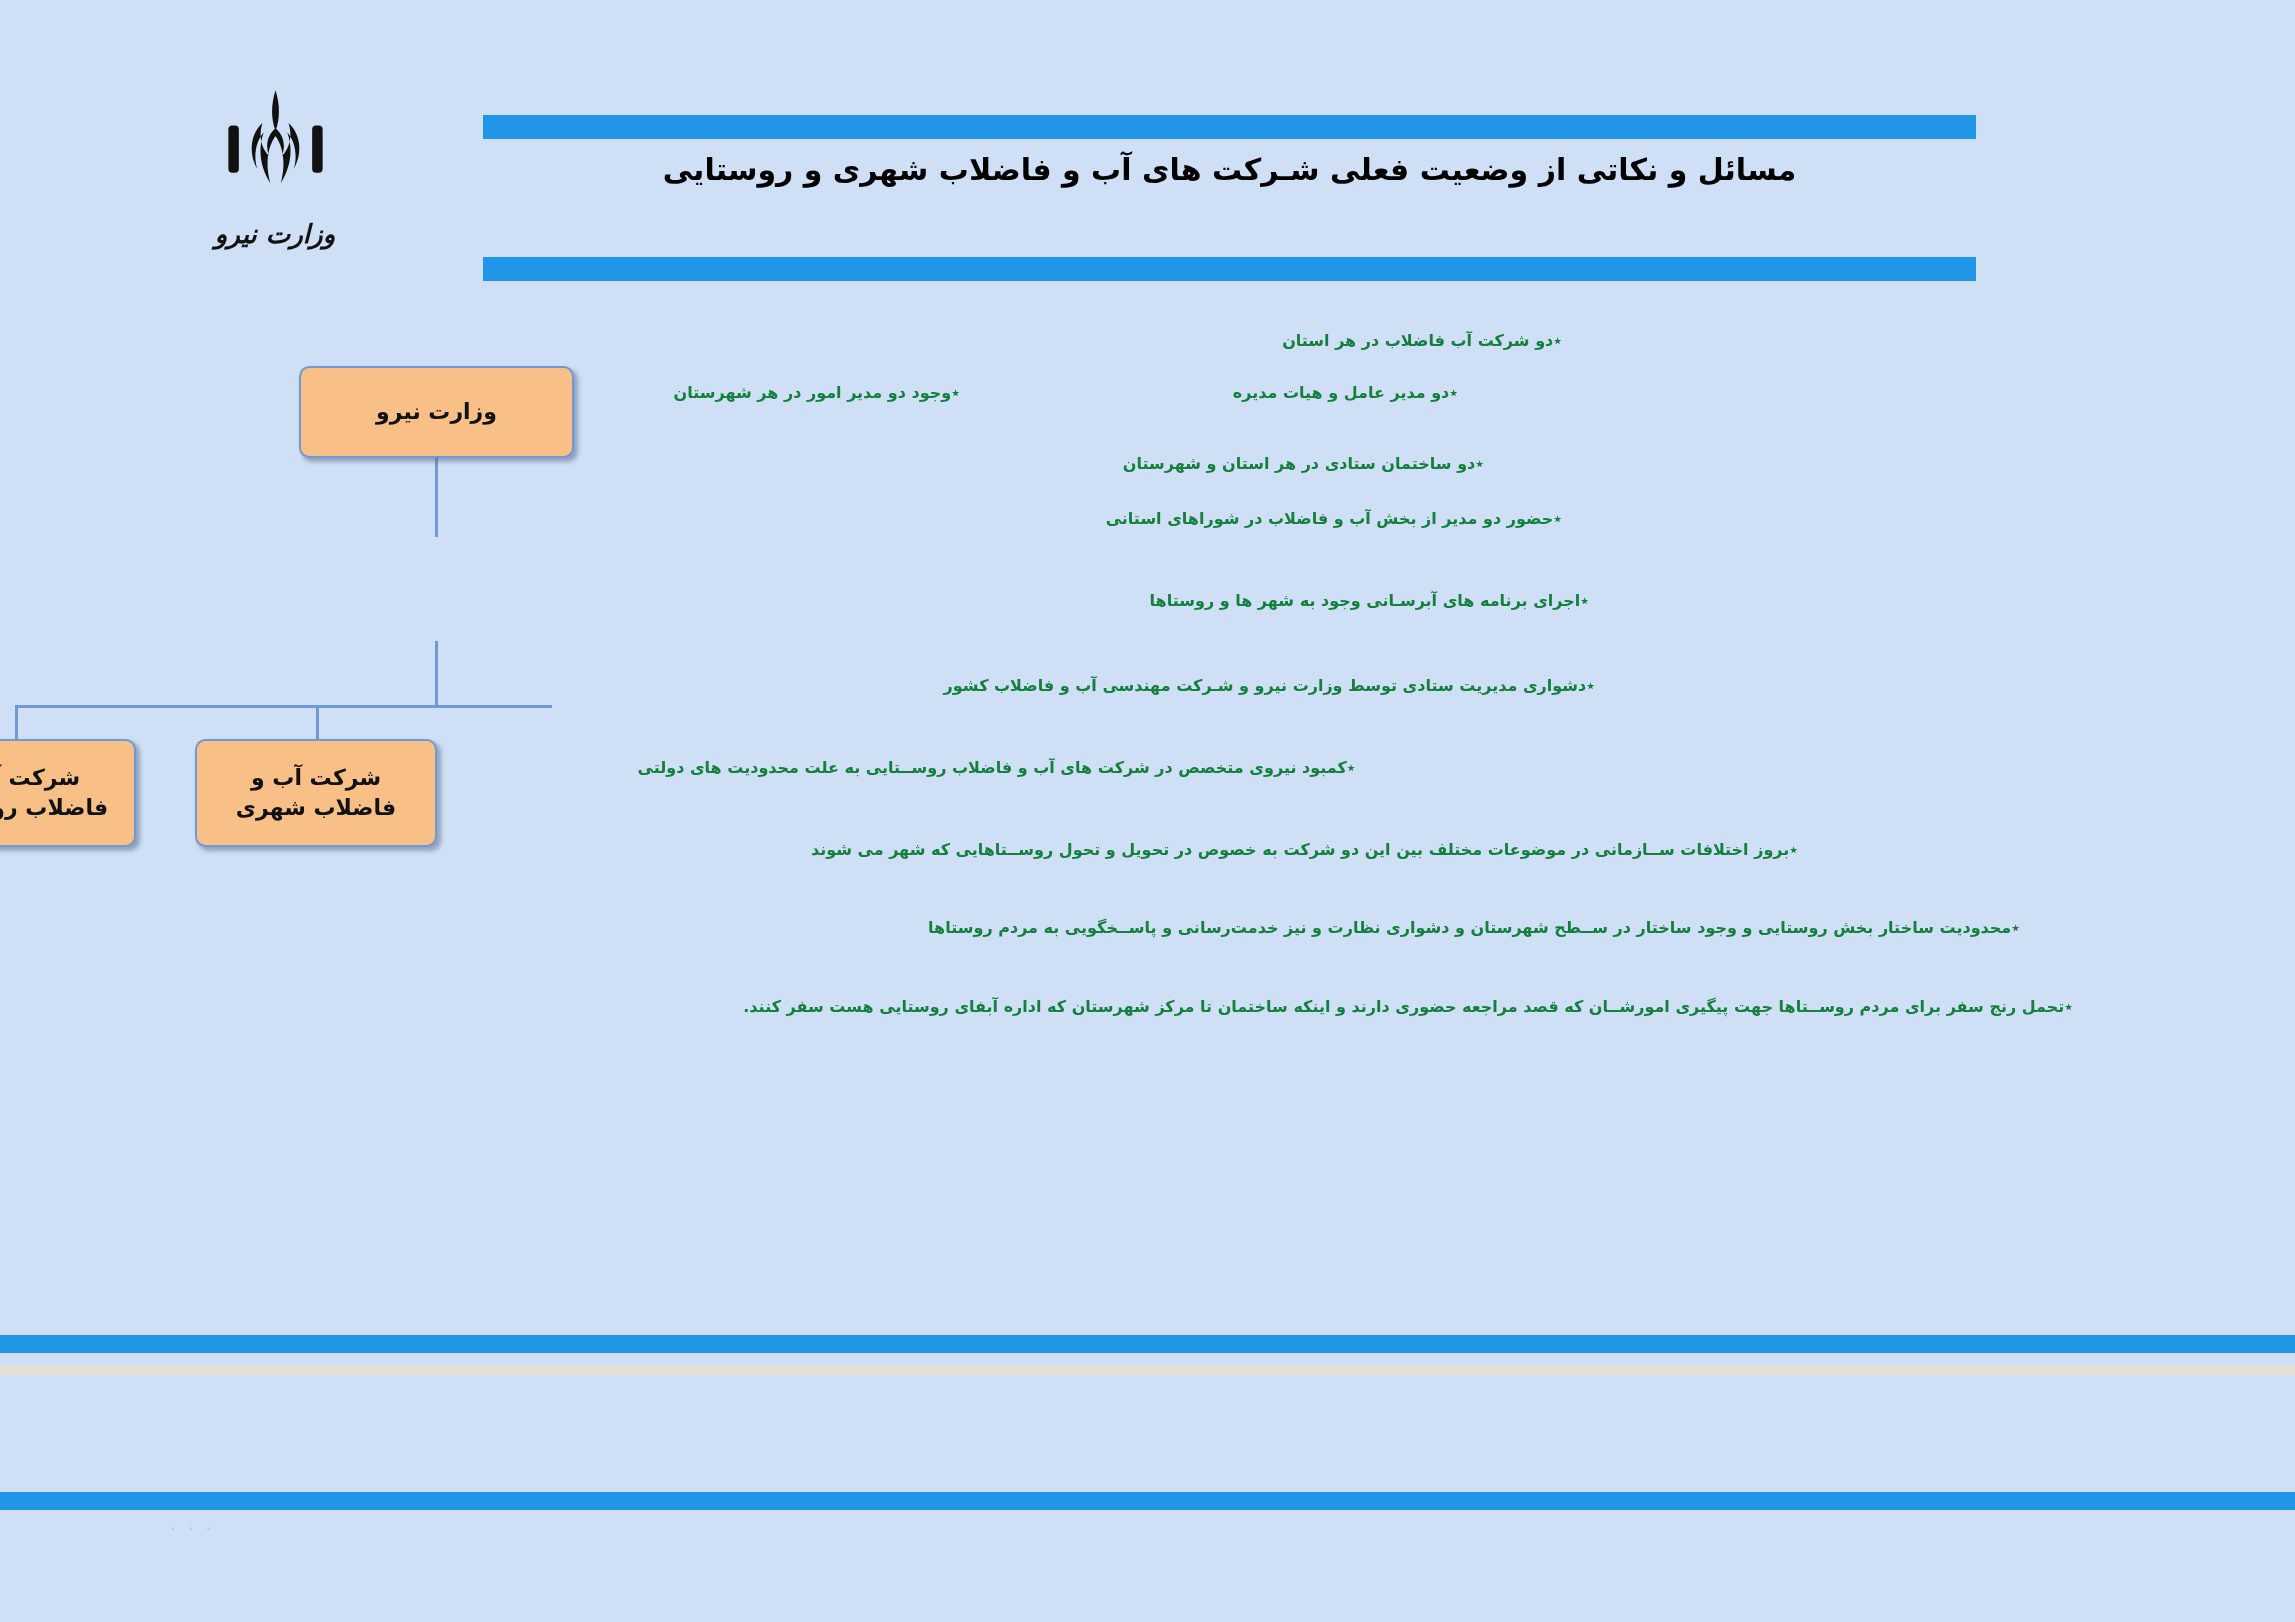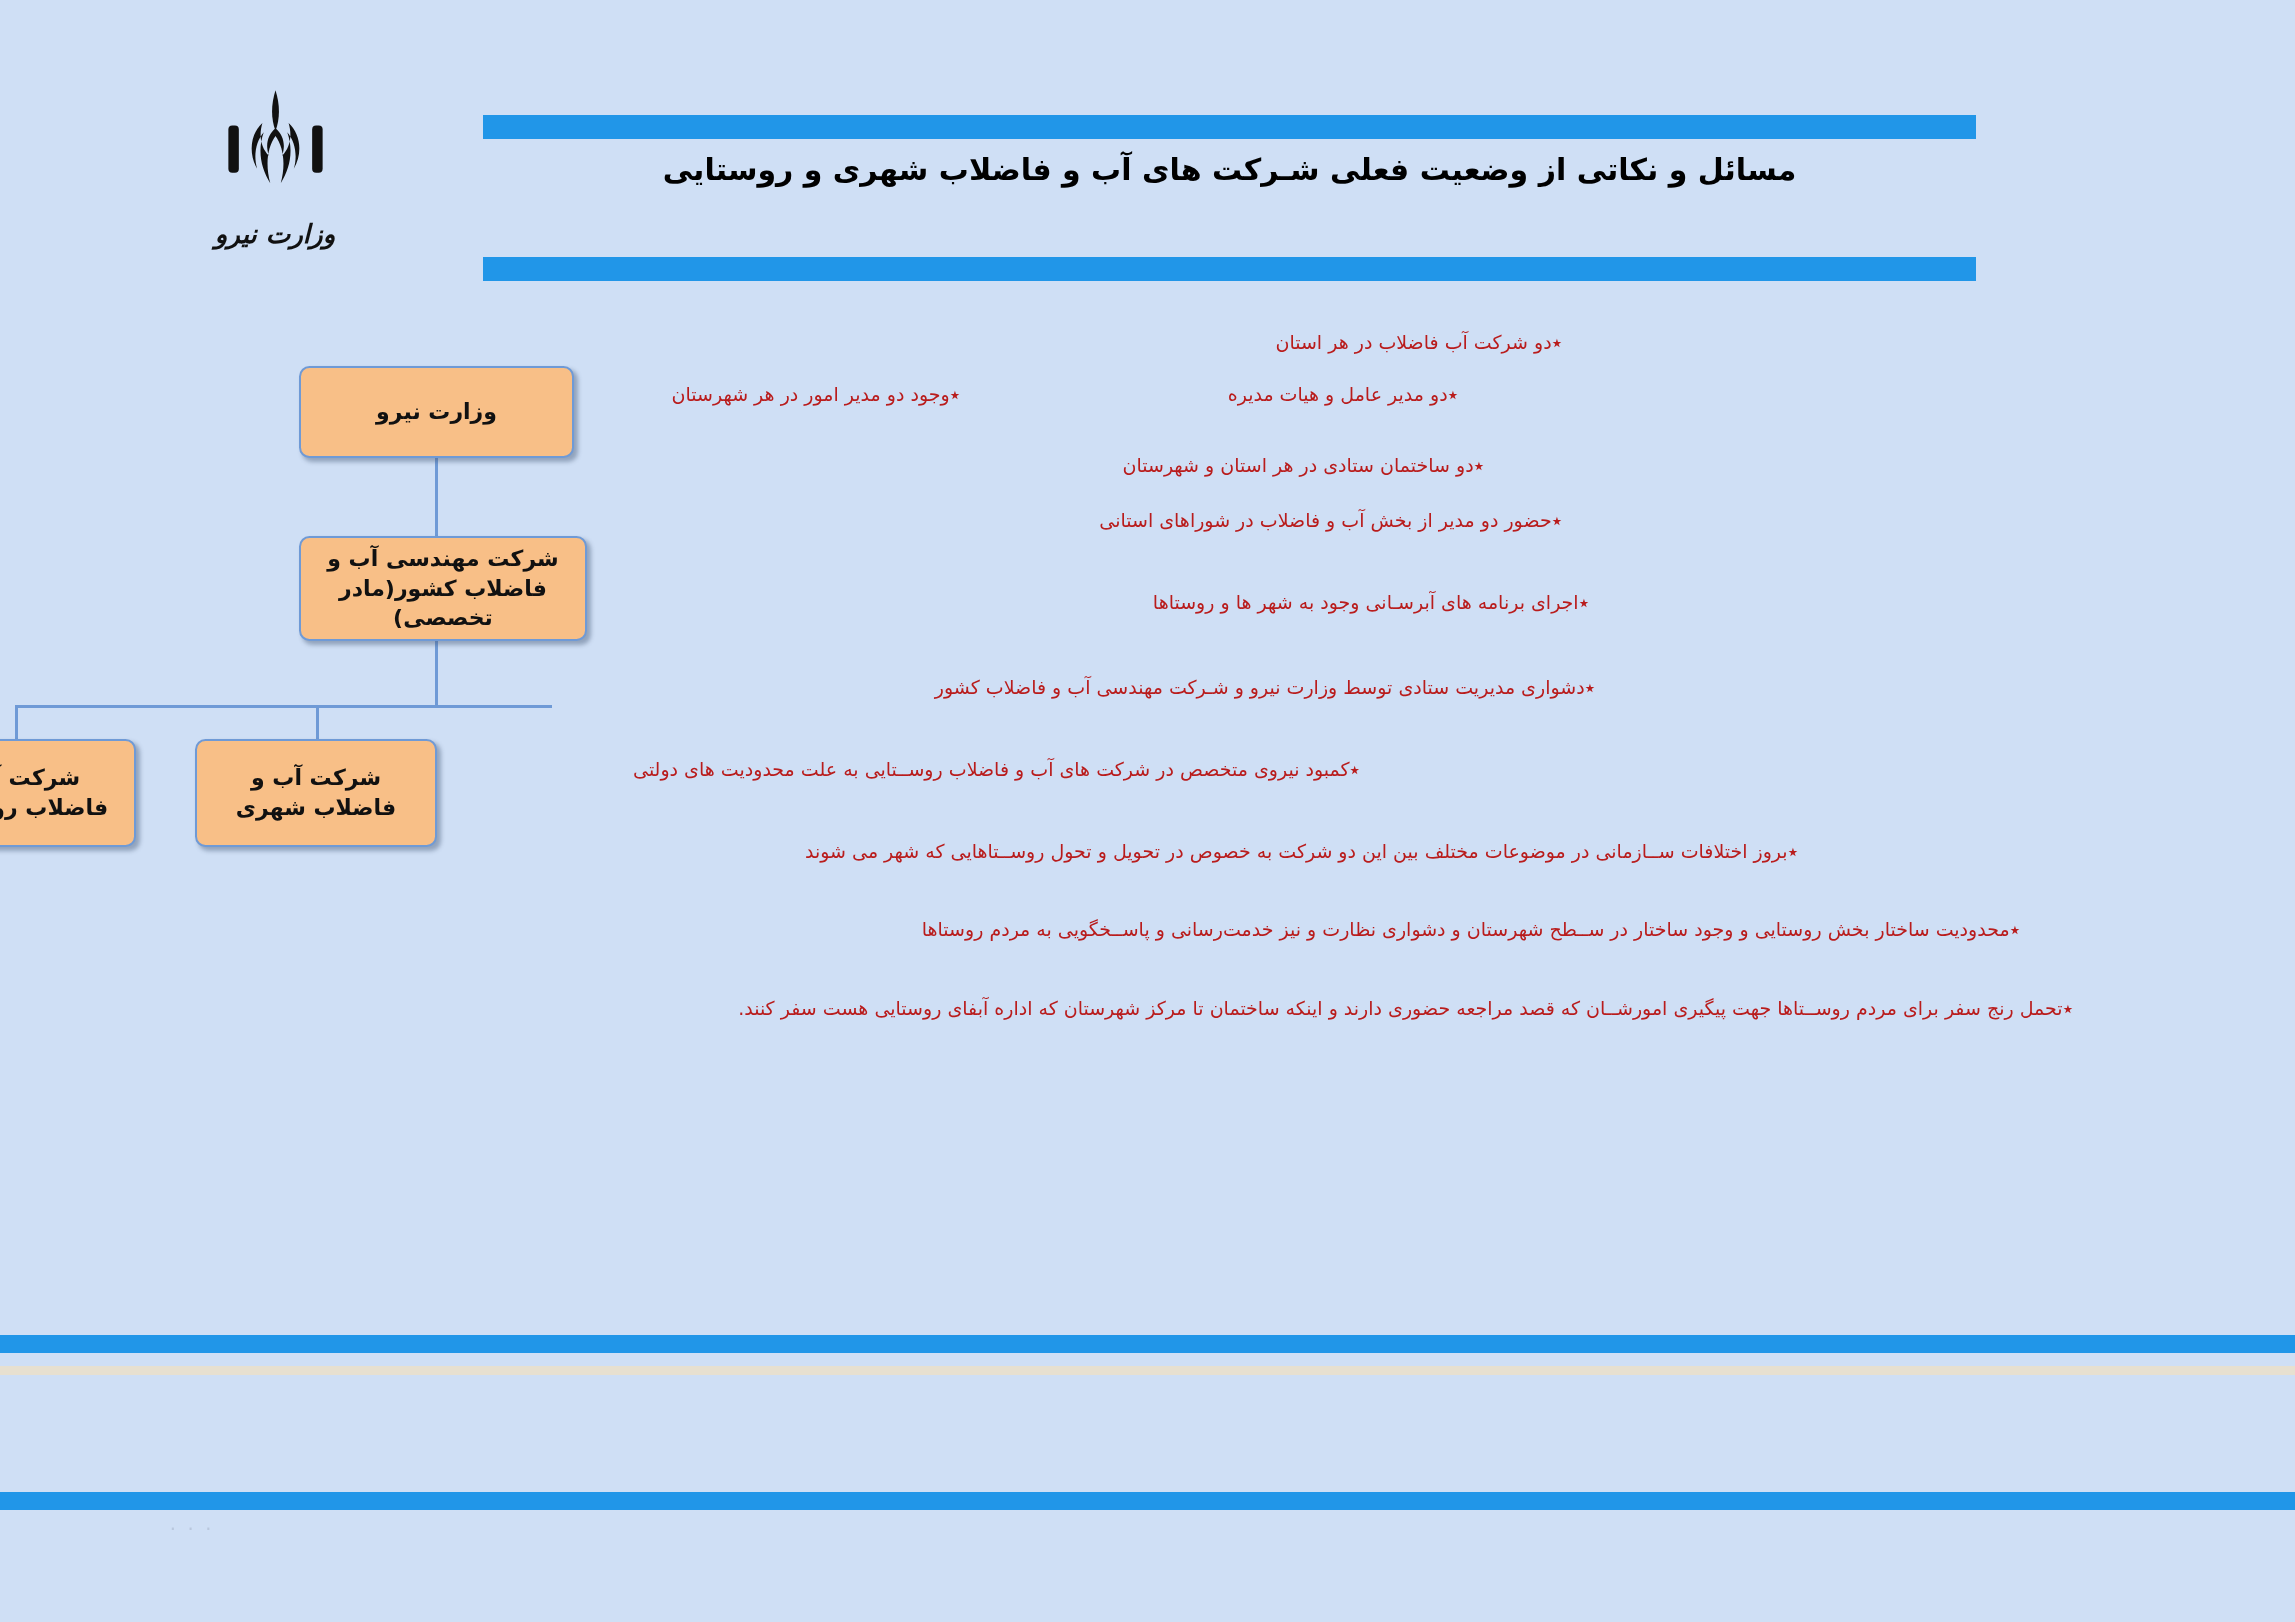--- a/index.html
+++ b/index.html
@@ -138,23 +138,23 @@
 
   
   .points {
     position: absolute;
     top: 321px;
     right: 39px;
     width: 2179px;
     direction: rtl;
   }
   .point {
-    color: #b91c1c;
-    font-size: 19px;
-    font-weight: normal;
+    color: #15803d;
+    font-size: 16px;
+    font-weight: bold;
     line-height: 1.45;
     direction: rtl;
     text-align: right;
     margin-bottom: 14.4px;
   }
   .p1 { position: absolute; top: 7.9px;  right: 694px; width: 628px; text-align: right;}
   .p2 { position: absolute; top: 60px;  right: 798px; width: 523px; }
   .p3 { position: absolute; top: 60px;  right: 1296px; width: 602px; }
   .p4 { position: absolute; top: 131px; right: 772px; width: 694px; }
   .p5 { position: absolute; top: 186px; right: 694px; width: 864px; }
@@ -207,23 +207,20 @@
 
 <div class="org-chart">
   <div class="connector c-v1"></div>
   <div class="connector c-v2"></div>
   <div class="connector c-h1"></div>
   <div class="connector c-v3"></div>
   <div class="connector c-v4"></div>
 
   <div class="node node-ministry">
     <span>وزارت نیرو</span>
-  </div>
-  <div class="node node-parent">
-    <span>شرکت مهندسی آب و فاضلاب کشور(مادر  تخصصی)</span>
   </div>
   <div class="node node-urban">
     <span>شرکت آب و فاضلاب شهری</span>
   </div>
   <div class="node node-rural">
     <span>شرکت آب و فاضلاب روستایی</span>
   </div>
 </div>
 
 <div class="points">

